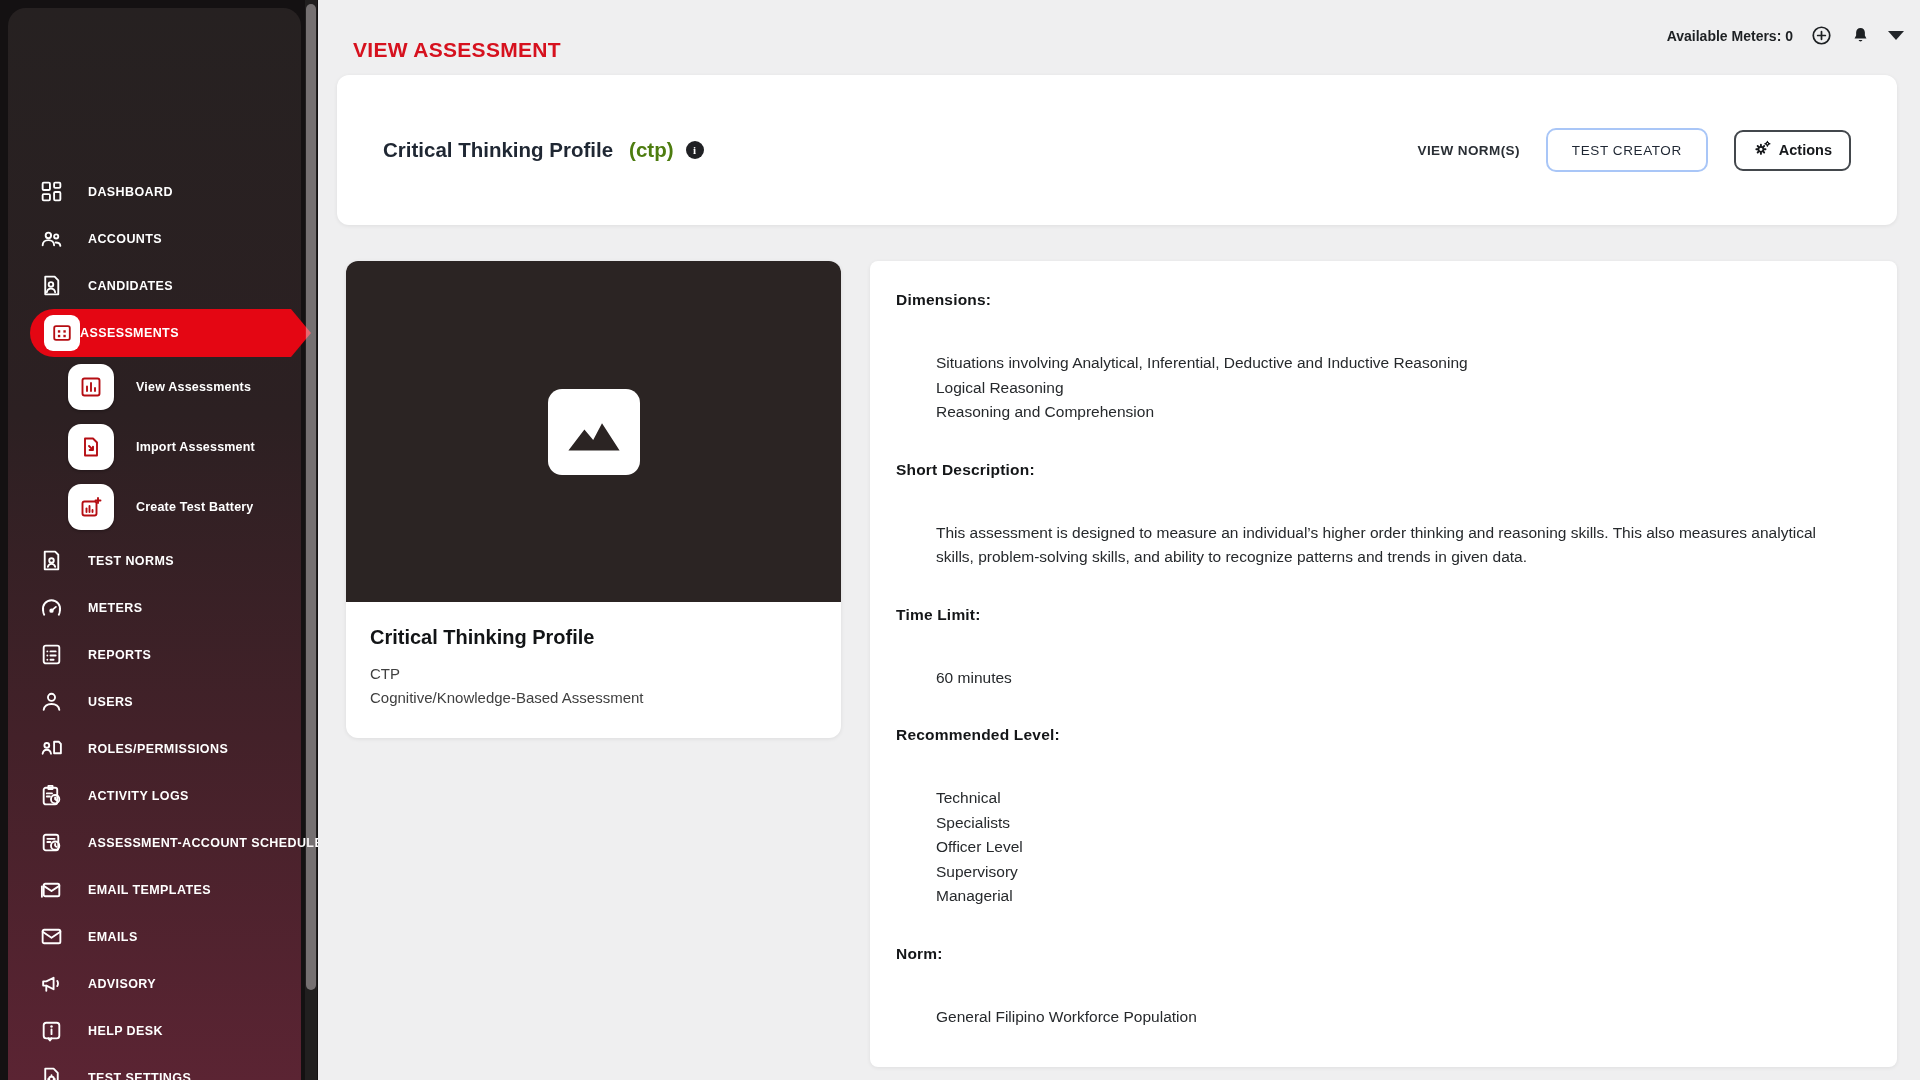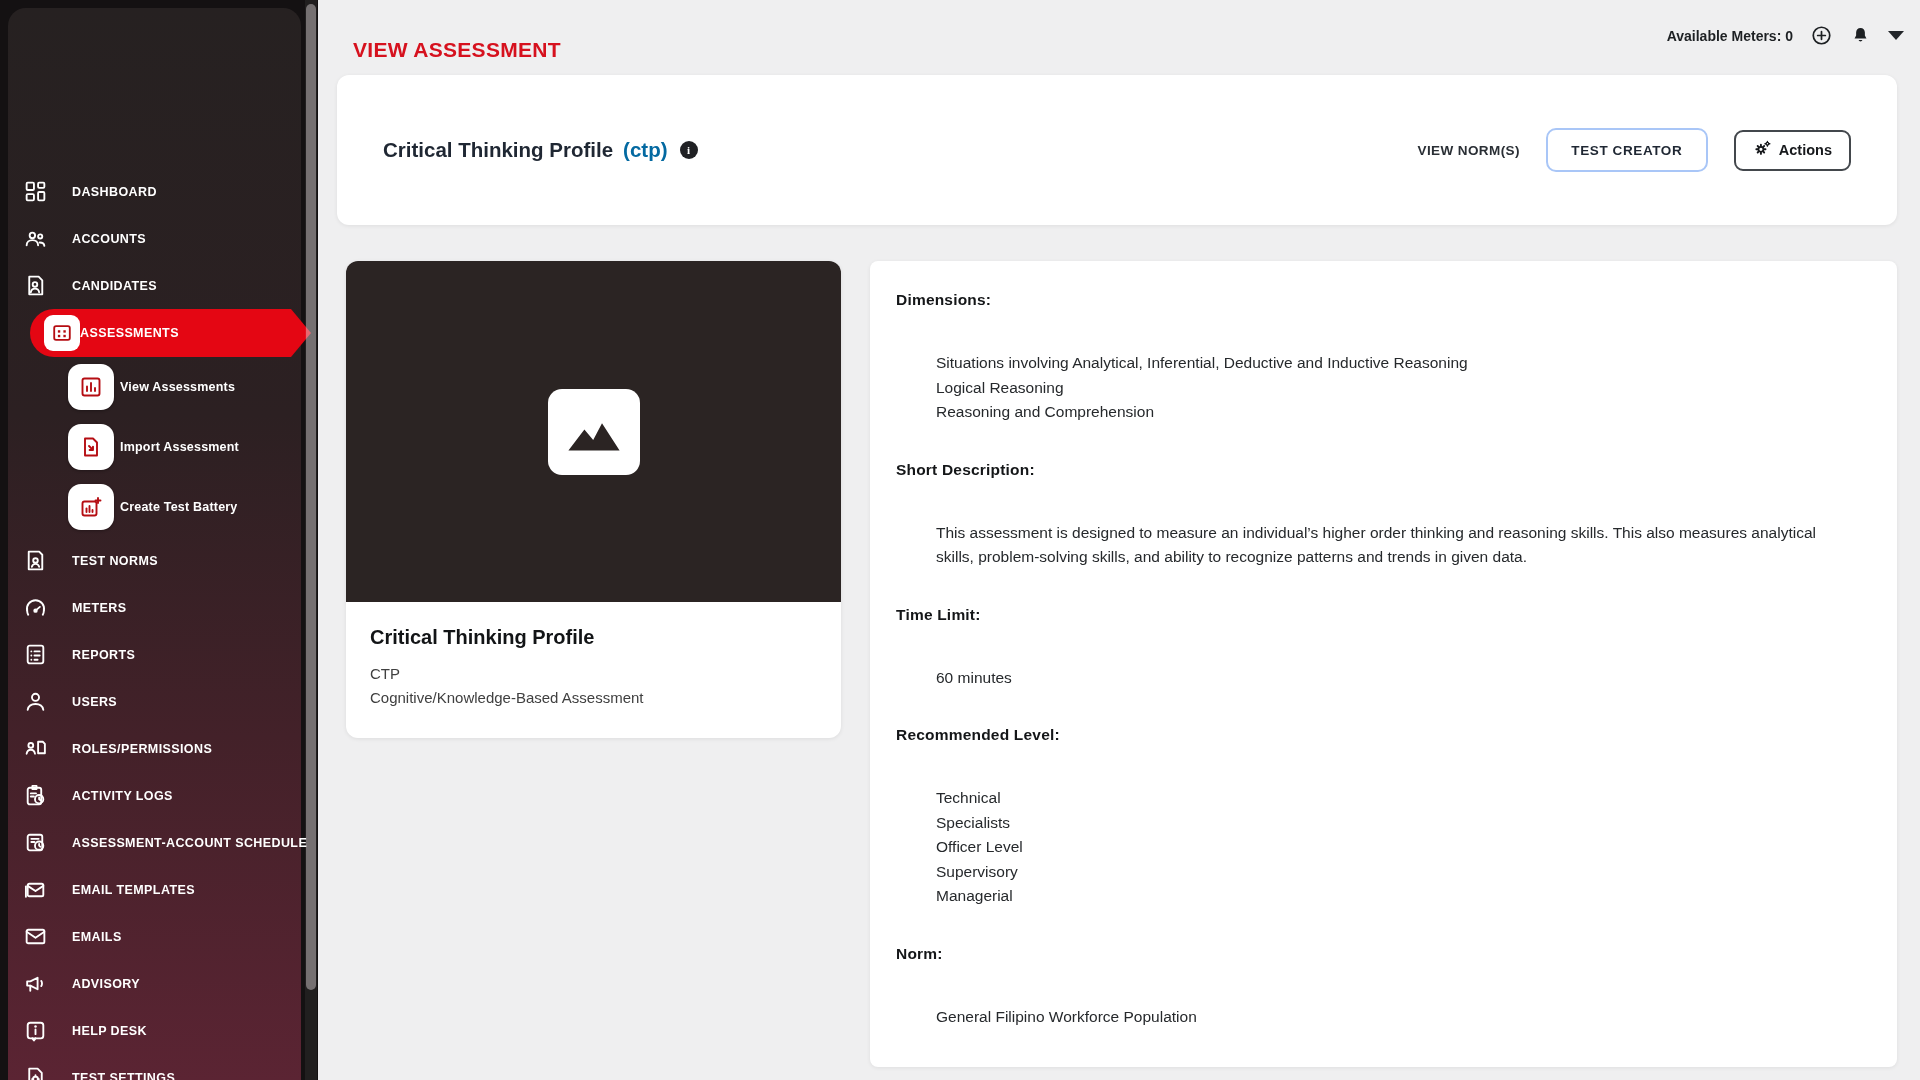--- a/index.html
+++ b/index.html
@@ -19,33 +19,33 @@
   .logo-o{display:inline-block;position:relative;width:40px;height:40px;margin:0 1px -7px -3px;
           background:#d6111e;border-radius:50%;}
   .logo-o svg{position:absolute;left:7px;top:6px;}
   .logo-pick{color:#ffffff;}
   .logo-sub{position:absolute;right:6px;top:46px;color:#fff;font-size:10px;font-weight:600;
             letter-spacing:2.5px;font-style:italic;}
   .collapse-btn{position:absolute;left:245px;top:54px;width:44px;height:40px;background:#fff;
             border:none;border-radius:9px;color:#d6111e;font-weight:800;font-size:13px;
             letter-spacing:1px;cursor:pointer;box-shadow:0 1px 3px rgba(0,0,0,.35);}
   .menu{position:absolute;left:0;top:160px;right:0;}
-  .mi{display:flex;align-items:center;height:47px;padding-left:14px;gap:23px;cursor:pointer;}
+  .mi{display:flex;align-items:center;height:47px;padding-left:30px;gap:23px;cursor:pointer;}
   .mi .lbl{color:#fff;font-size:12.5px;font-weight:700;letter-spacing:.4px;white-space:nowrap;}
   .mi .ic{width:27px;display:flex;justify-content:center;flex:none;}
   .mi-active{position:relative;height:48px;margin:0;padding-left:0;}
   .pill{position:absolute;left:22px;top:0;right:10px;height:48px;background:#e40613;
         border-radius:26px 0 0 26px;z-index:0;}
   .pill:after{content:"";position:absolute;left:100%;top:0;border-top:24px solid transparent;
         border-bottom:24px solid transparent;border-left:20px solid #e40613;}
   .mi-active .row{position:relative;z-index:1;display:flex;align-items:center;
         padding-left:36px;height:48px;}
   .icbox{width:36px;height:36px;background:#fff;border-radius:9px;display:flex;align-items:center;
         justify-content:center;flex:none;}
-  .sub{display:flex;align-items:center;height:60px;padding-left:60px;gap:6px;cursor:pointer;}
+  .sub{display:flex;align-items:center;height:60px;padding-left:60px;gap:22px;cursor:pointer;}
   .sub .subbox{width:46px;height:46px;background:#fff;border-radius:13px;display:flex;
         align-items:center;justify-content:center;flex:none;box-shadow:0 1px 3px rgba(0,0,0,.3);}
   .sub .lbl{color:#fff;font-size:12.5px;font-weight:600;letter-spacing:.2px;white-space:nowrap;}
   .sb-track{position:absolute;right:1px;top:0;width:12px;height:1080px;background:rgba(255,255,255,0.06);}
   .sb-thumb{position:absolute;right:2px;top:4px;width:10px;height:986px;border-radius:6px;
         background:rgba(233,225,227,0.42);}
 
   
   .main{position:absolute;left:318px;top:0;right:0;bottom:0;background:#efeff0;}
   .page-title{position:absolute;left:19px;top:22px;margin:16px;font-size:21px;font-weight:800;
@@ -54,28 +54,28 @@
   .meters{font-size:14px;font-weight:700;color:#1d2023;}
   .tr-icon{display:flex;align-items:center;cursor:pointer;}
   .caret{width:0;height:0;border-left:8px solid transparent;border-right:8px solid transparent;
         border-top:9px solid #23262a;}
 
   .title-card{position:absolute;left:19px;top:75px;width:1560px;height:150px;background:#fff;
         border-radius:12px;box-shadow:0 1px 4px rgba(0,0,0,.07);display:flex;align-items:center;
         justify-content:space-between;padding:0 46px;box-sizing:border-box;}
   .tc-left{display:flex;align-items:center;gap:8px;}
   .tc-title{font-size:20.5px;font-weight:700;color:#1f2733;}
-  .tc-code{font-size:20.5px;font-weight:700;color:#0369a1;margin-left:2px;}
+  .tc-code{font-size:20.5px;font-weight:700;color:#4d7c0f;margin-left:8px;}
   .info-dot{width:18px;height:18px;border-radius:50%;background:#202124;color:#fff;font-size:11px;
         font-weight:800;display:flex;align-items:center;justify-content:center;margin-left:4px;
         font-family:"Liberation Serif",serif;}
   .tc-right{display:flex;align-items:center;gap:26px;}
   .view-norms{font-size:13.5px;font-weight:700;color:#2a2f35;letter-spacing:.4px;cursor:pointer;}
   .btn-test-creator{width:162px;height:44px;background:#fff;border:2px solid #a9c6f7;border-radius:10px;
-        font-family:inherit;font-size:13.5px;font-weight:700;color:#1f2733;letter-spacing:.6px;cursor:pointer;}
+        font-family:inherit;font-size:13.5px;font-weight:400;color:#1f2733;letter-spacing:.6px;cursor:pointer;}
   .btn-actions{height:41px;background:#fff;border:2px solid #43474c;border-radius:9px;padding:0 17px;
         font-family:inherit;font-size:14.5px;font-weight:700;color:#17191c;cursor:pointer;
         display:flex;align-items:center;gap:7px;}
 
   .asm-card{position:absolute;left:28px;top:261px;width:495px;background:#fff;border-radius:12px;
         box-shadow:0 1px 4px rgba(0,0,0,.08);overflow:hidden;}
   .thumb{height:341px;background:#2b2423;display:flex;align-items:center;justify-content:center;}
   .thumb-box{width:92px;height:86px;background:#fff;border-radius:14px;display:flex;
         align-items:center;justify-content:center;}
   .asm-info{padding:24px 24px 28px 24px;}

